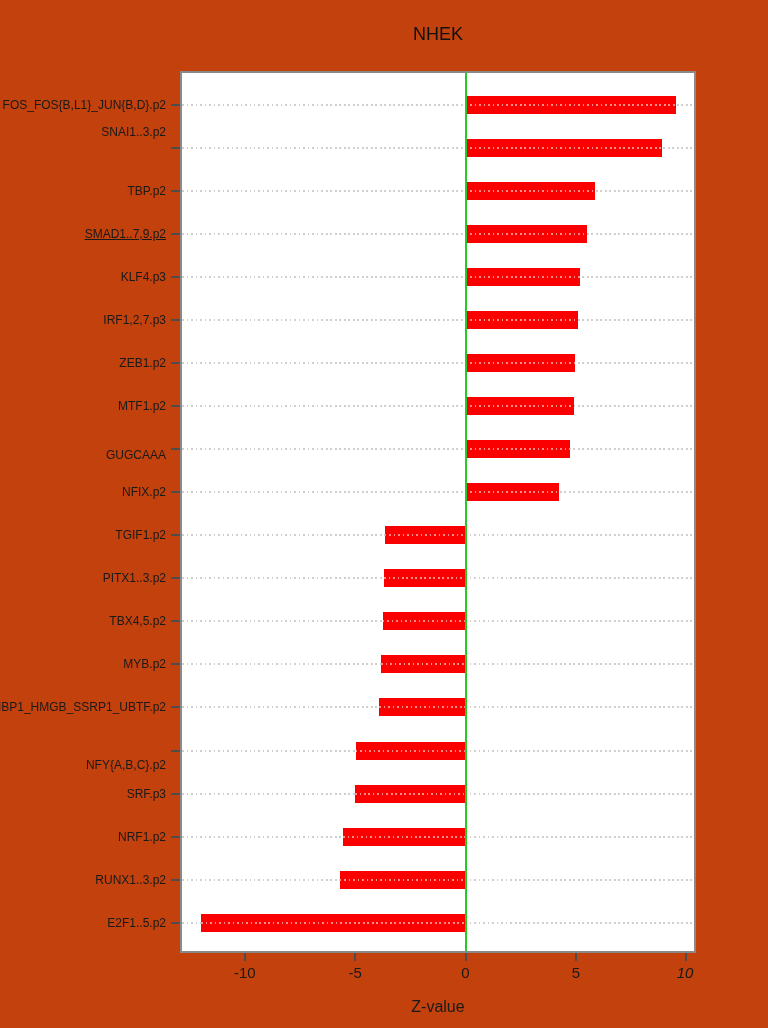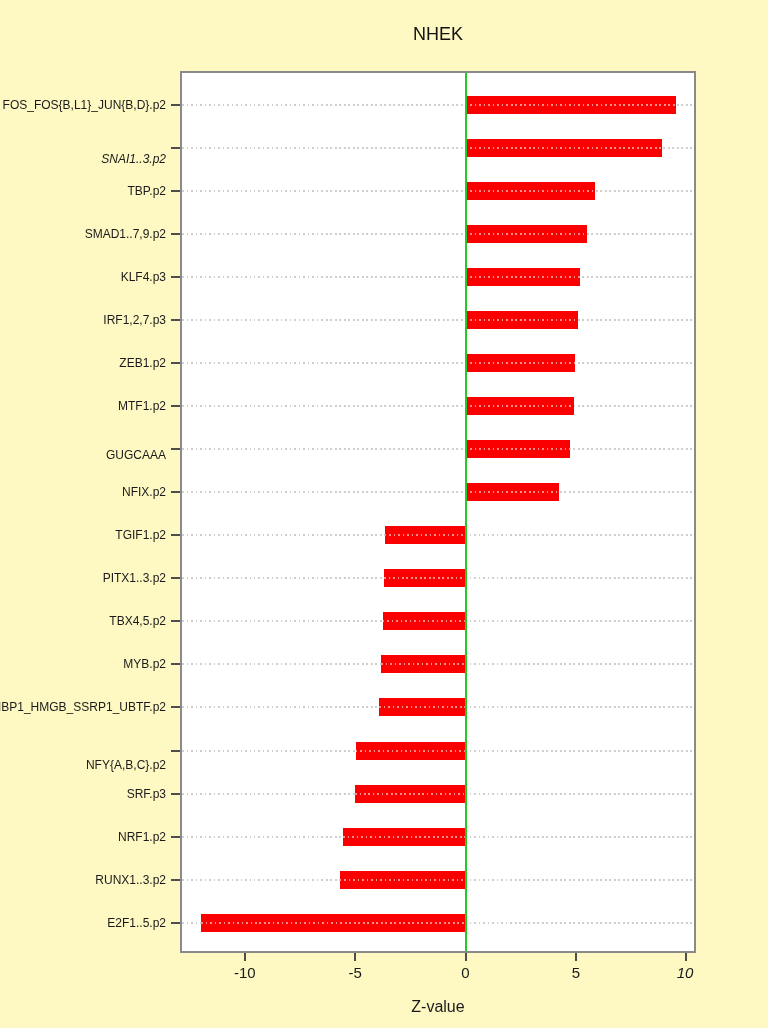--- a/index.html
+++ b/index.html
@@ -1,20 +1,20 @@
 <!DOCTYPE html>
 <html><head>
 <meta charset="utf-8">
 <style>
   html, body { margin: 0; padding: 0; background: #ffffff; }
   #canvas {
     position: relative;
     width: 768px;
     height: 1028px;
-    background: #fef9c3;
+    background: #c2410c;
     font-family: "Liberation Sans", "DejaVu Sans", sans-serif;
     overflow: hidden;
   }
   .chart-title {
     position: absolute;
     left: 180px; top: 24px; width: 516px;
     text-align: center;
     font-size: 18px;
     color: #111111;
   }
@@ -132,25 +132,25 @@
       <div class="bar" style="top: 754.69px; width: 122.489px; left: 161.012px; background: rgb(251, 0, 0);"></div>
       <div class="grid-line" style="top: 805.76px;"></div>
       <div class="bar" style="top: 797.76px; width: 125.799px; left: 157.701px; background: rgb(251, 0, 0);"></div>
       <div class="grid-line" style="top: 848.83px;"></div>
       <div class="bar" style="top: 840.83px; width: 264.84px; left: 18.66px; background: rgb(251, 0, 0);"></div>
       <div class="zero-line" style="left: 282.5px; background: rgb(34, 204, 34);"></div>
     </div>
   <div id="y-axis">
       <div class="y-label" style="top: 96.5px;">FOS_FOS{B,L1}_JUN{B,D}.p2</div>
       <div class="y-tick" style="top: 103.5px;"></div>
-      <div class="y-label" style="top: 151px; font-style: italic;">SNAI1..3.p2</div>
+      <div class="y-label" style="top: 124px;">SNAI1..3.p2</div>
       <div class="y-tick" style="top: 146.57px;"></div>
       <div class="y-label" style="top: 182.64px;">TBP.p2</div>
       <div class="y-tick" style="top: 189.64px;"></div>
-      <div class="y-label" style="top: 225.71px;">SMAD1..7,9.p2</div>
+      <div class="y-label" style="top: 225.71px; text-decoration: underline;">SMAD1..7,9.p2</div>
       <div class="y-tick" style="top: 232.71px;"></div>
       <div class="y-label" style="top: 268.78px;">KLF4.p3</div>
       <div class="y-tick" style="top: 275.78px;"></div>
       <div class="y-label" style="top: 311.85px; margin-left: 23px;">IRF1,2,7.p3</div>
       <div class="y-tick" style="top: 318.85px;"></div>
       <div class="y-label" style="top: 354.92px;">ZEB1.p2</div>
       <div class="y-tick" style="top: 361.92px;"></div>
       <div class="y-label" style="top: 397.99px;">MTF1.p2</div>
       <div class="y-tick" style="top: 404.99px;"></div>
       <div class="y-label" style="top: 447px;">GUGCAAA</div>

